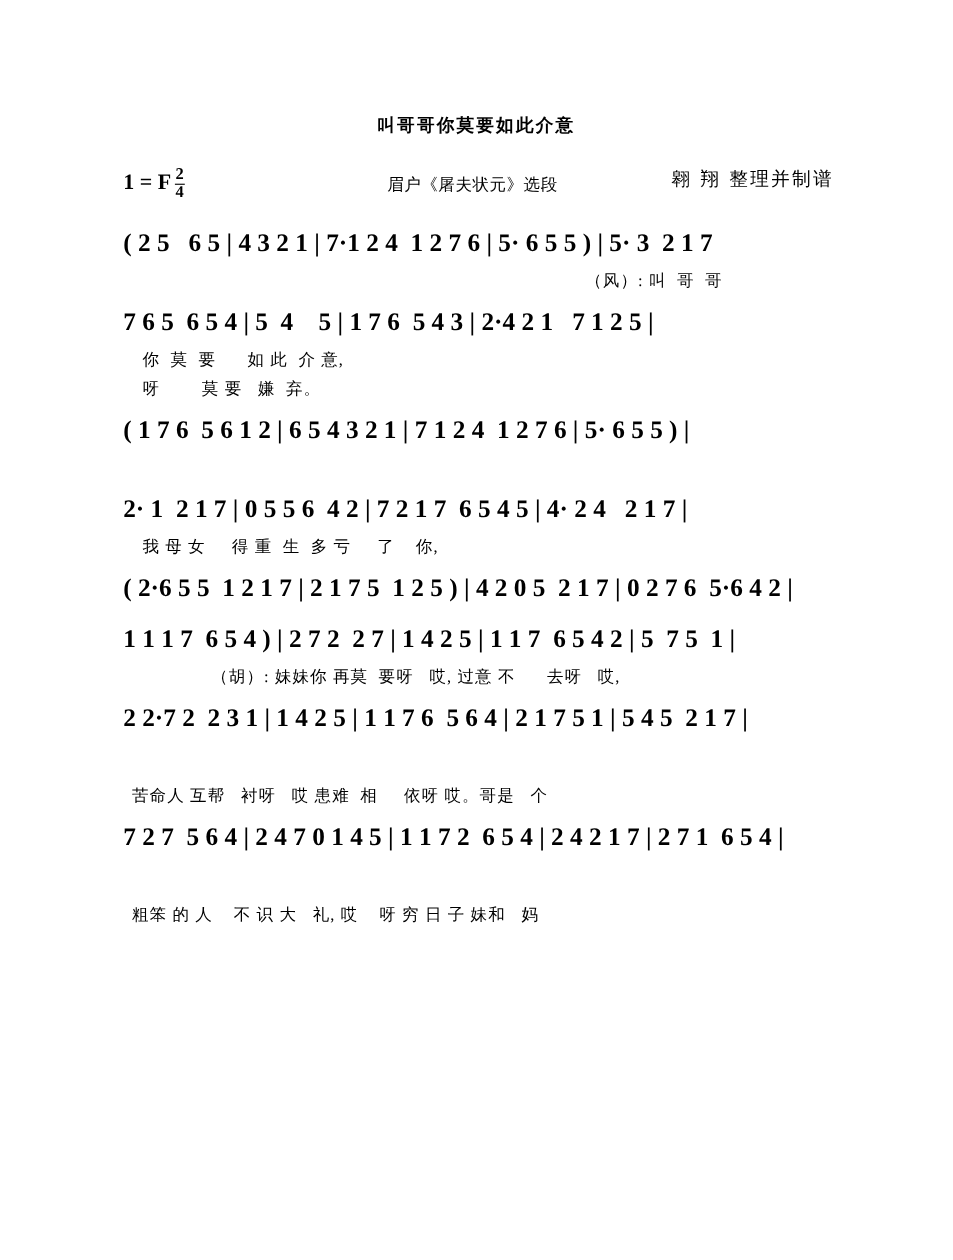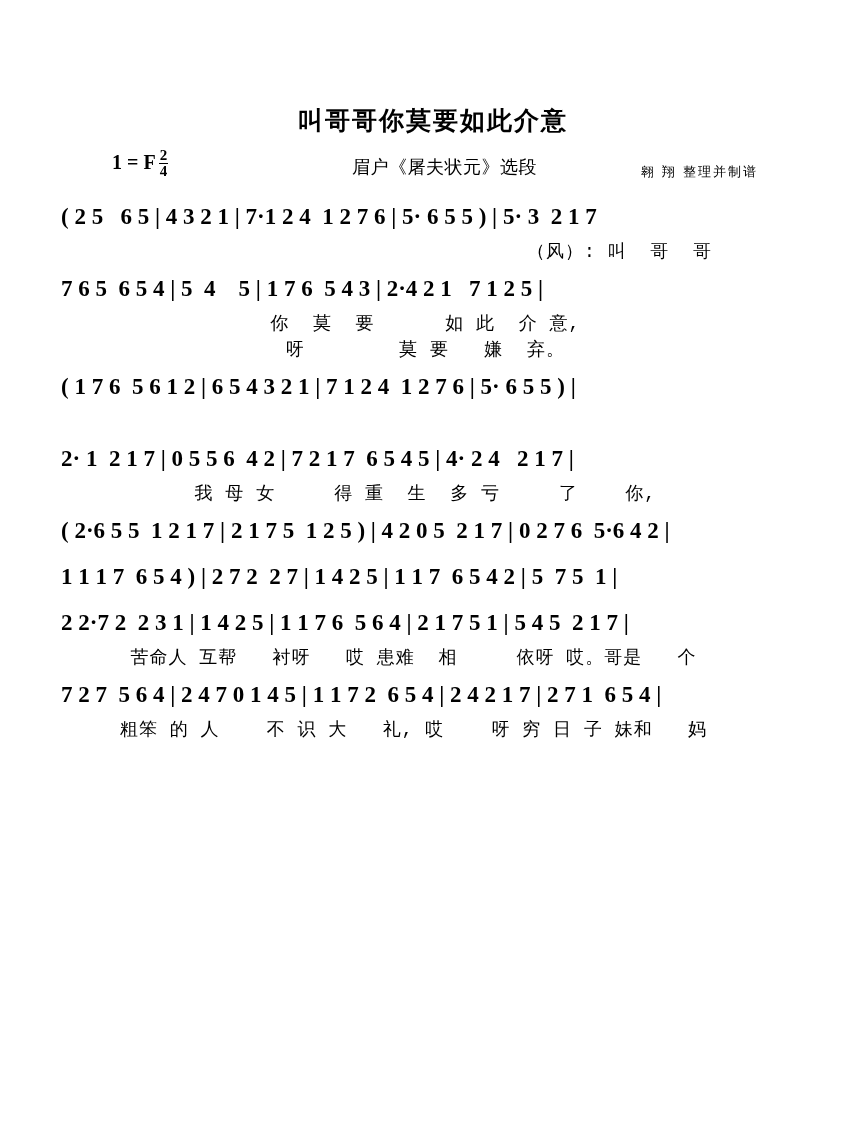--- a/index.html
+++ b/index.html
@@ -19,28 +19,28 @@
     width: 866px;
     height: 1145px;
     position: relative;
     padding: 0;
     box-sizing: border-box;
   }
   .title {
     text-align: center;
     font-family: "DejaVu Sans", sans-serif;
     font-weight: bold;
-    font-size: 25px;
+    font-size: 16px;
     letter-spacing: 2px;
     margin-top: 104px;
   }
   .header-row {
     position: relative;
     height: 46px;
-    margin-top: 6px;
+    margin-top: 22px;
   }
   .keysig {
     position: absolute;
     left: 112px;
     top: 4px;
     font-family: "Liberation Serif", serif;
     font-weight: bold;
     font-size: 20px;
     display: flex;
     align-items: center;
@@ -63,67 +63,66 @@
   }
   .frac .den {
     display: block;
     padding: 0 1px;
   }
   .subtitle {
     position: absolute;
     left: 352px;
     top: 12px;
     font-family: "DejaVu Sans", sans-serif;
-    font-size: 18px;
+    font-size: 15px;
     letter-spacing: 0.5px;
   }
   .credit {
     position: absolute;
     right: 108px;
-    top: 20px;
+    top: 4px;
     font-family: "DejaVu Sans", sans-serif;
-    font-size: 13px;
+    font-size: 17px;
     letter-spacing: 2px;
   }
   .systems {
     margin-top: 4px;
   }
   .system {
     position: relative;
-    padding-left: 61px;
+    padding-left: 112px;
     padding-right: 108px;
     box-sizing: border-box;
   }
   .notes {
     font-family: "Liberation Serif", serif;
     font-weight: bold;
     font-size: 23px;
     white-space: pre;
     letter-spacing: 0px;
     line-height: 1.0;
     height: 46px;
     display: flex;
     align-items: center;
   }
   .lyrics {
-    font-family: Liberation Mono, monospace;
-    font-size: 18px;
+    font-family: Liberation Serif, serif;
+    font-size: 15px;
     white-space: pre;
     height: 26px;
     line-height: 26px;
     letter-spacing: 1px;
-    text-align: center;
   }
   .lyrics.indent1 { padding-left: 420px; }
   .lyrics.indent2 { padding-left: 8px; }
   .lyrics.indent3 { padding-left: 150px; }
   .lyrics.indent4 { padding-left: 8px; }
   .lyrics.indent5 { padding-left: 280px; }
   .lyrics.indent6 { padding-left: 80px; }
-  .lyrics.indent7 { padding-left: 8px; }
+  .lyrics.indent7 { padding-left: 8px; margin-top: 36px; }
 </style>
 </head>
 <body>
 
 <div class="page">
 
   <div class="title">叫哥哥你莫要如此介意</div>
 
   <div class="header-row">
     <div class="keysig">
@@ -164,20 +163,21 @@
       <div class="lyrics indent2">  我 母 女     得 重  生  多 亏     了    你,</div>
     </div>
 
     <div class="system">
       <div class="notes">( 2·6 5 5  1 2 1 7 | 2 1 7 5  1 2 5 ) | 4 2 0 5  2 1 7 | 0 2 7 6  5·6 4 2 |</div>
     </div>
 
 
     <div class="system">
       <div class="notes">1 1 1 7  6 5 4 ) | 2 7 2  2 7 | 1 4 2 5 | 1 1 7  6 5 4 2 | 5  7 5  1 |</div>
+      <div class="lyrics indent6">（胡）: 妹妹你 再莫  要呀   哎, 过意 不      去呀   哎,</div>
     </div>
 
     <div class="system">
       <div class="notes">2 2·7 2  2 3 1 | 1 4 2 5 | 1 1 7 6  5 6 4 | 2 1 7 5 1 | 5 4 5  2 1 7 |</div>
       <div class="lyrics indent7">苦命人 互帮   衬呀   哎 患难  相     依呀 哎。哥是   个</div>
     </div>
 
     <div class="system">
       <div class="notes">7 2 7  5 6 4 | 2 4 7 0 1 4 5 | 1 1 7 2  6 5 4 | 2 4 2 1 7 | 2 7 1  6 5 4 |</div>
       <div class="lyrics indent7">粗笨 的 人    不 识 大   礼, 哎    呀 穷 日 子 妹和   妈</div>

